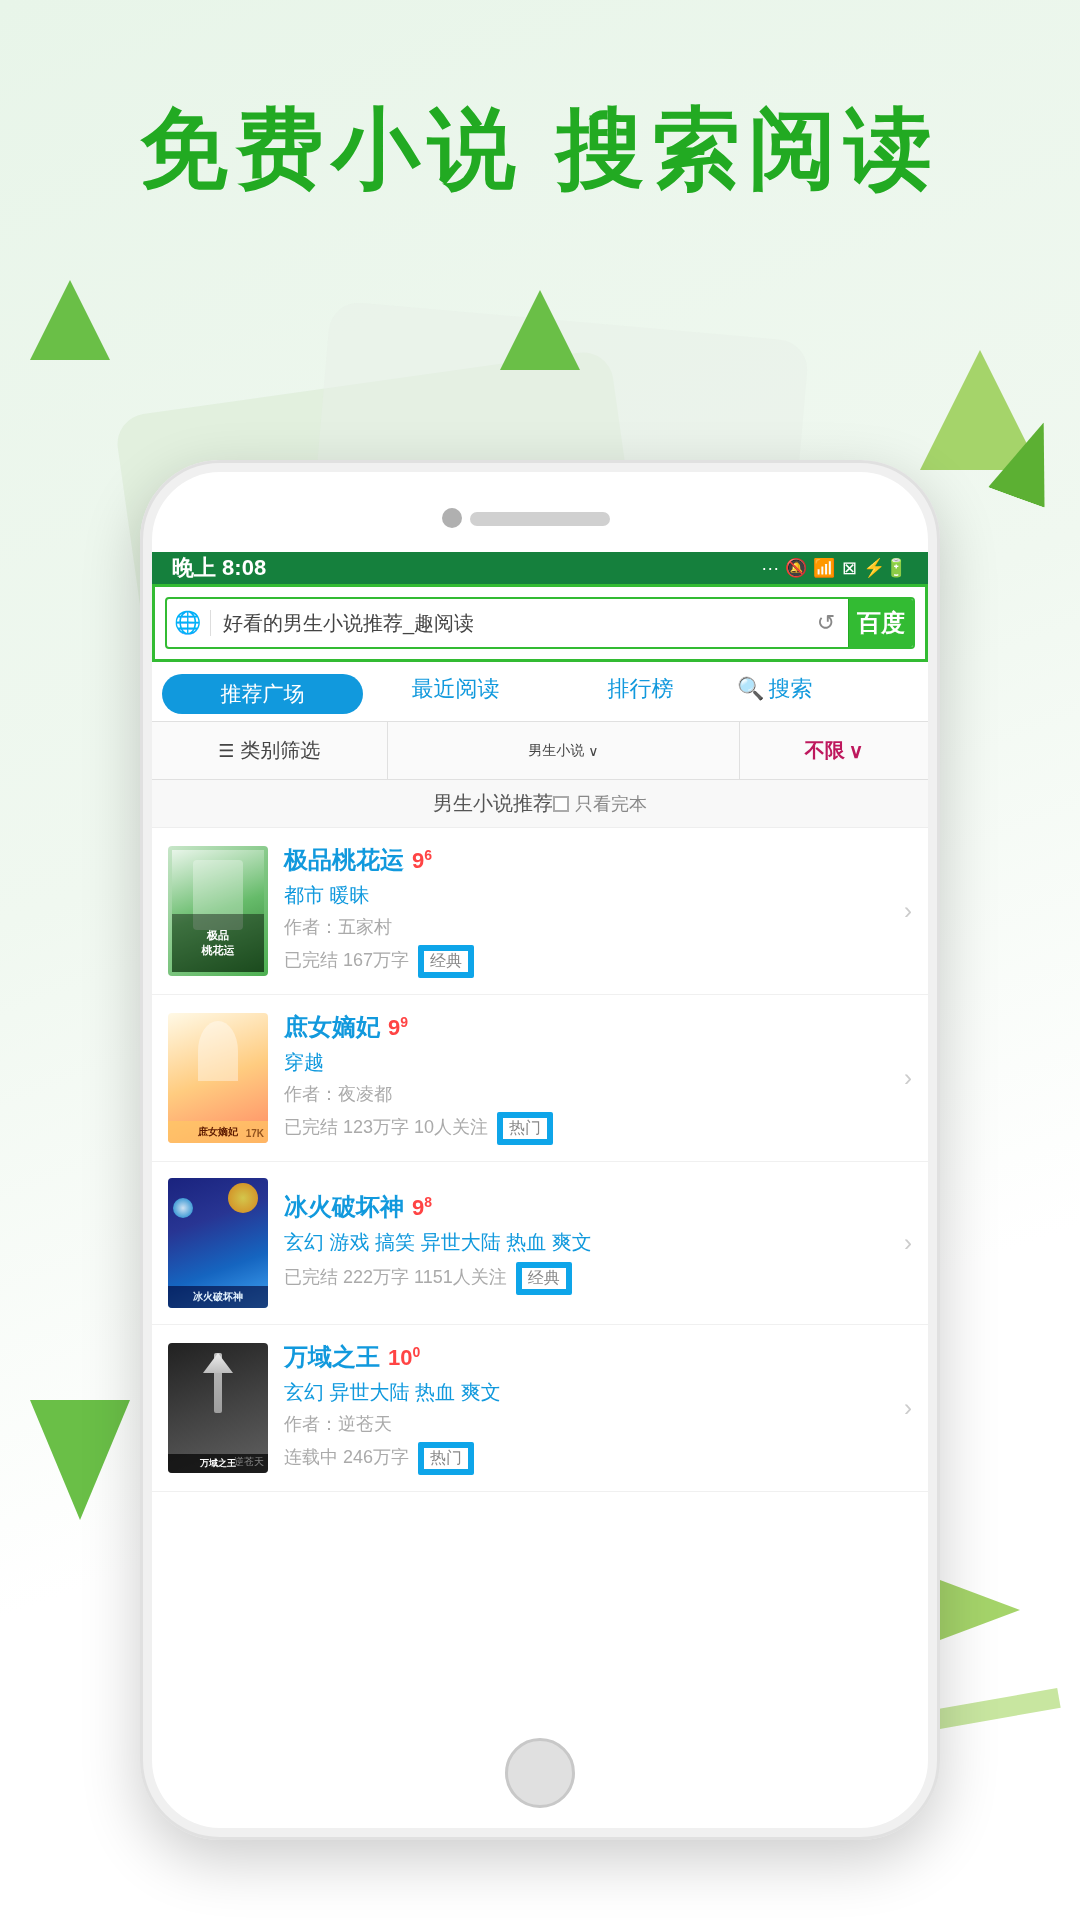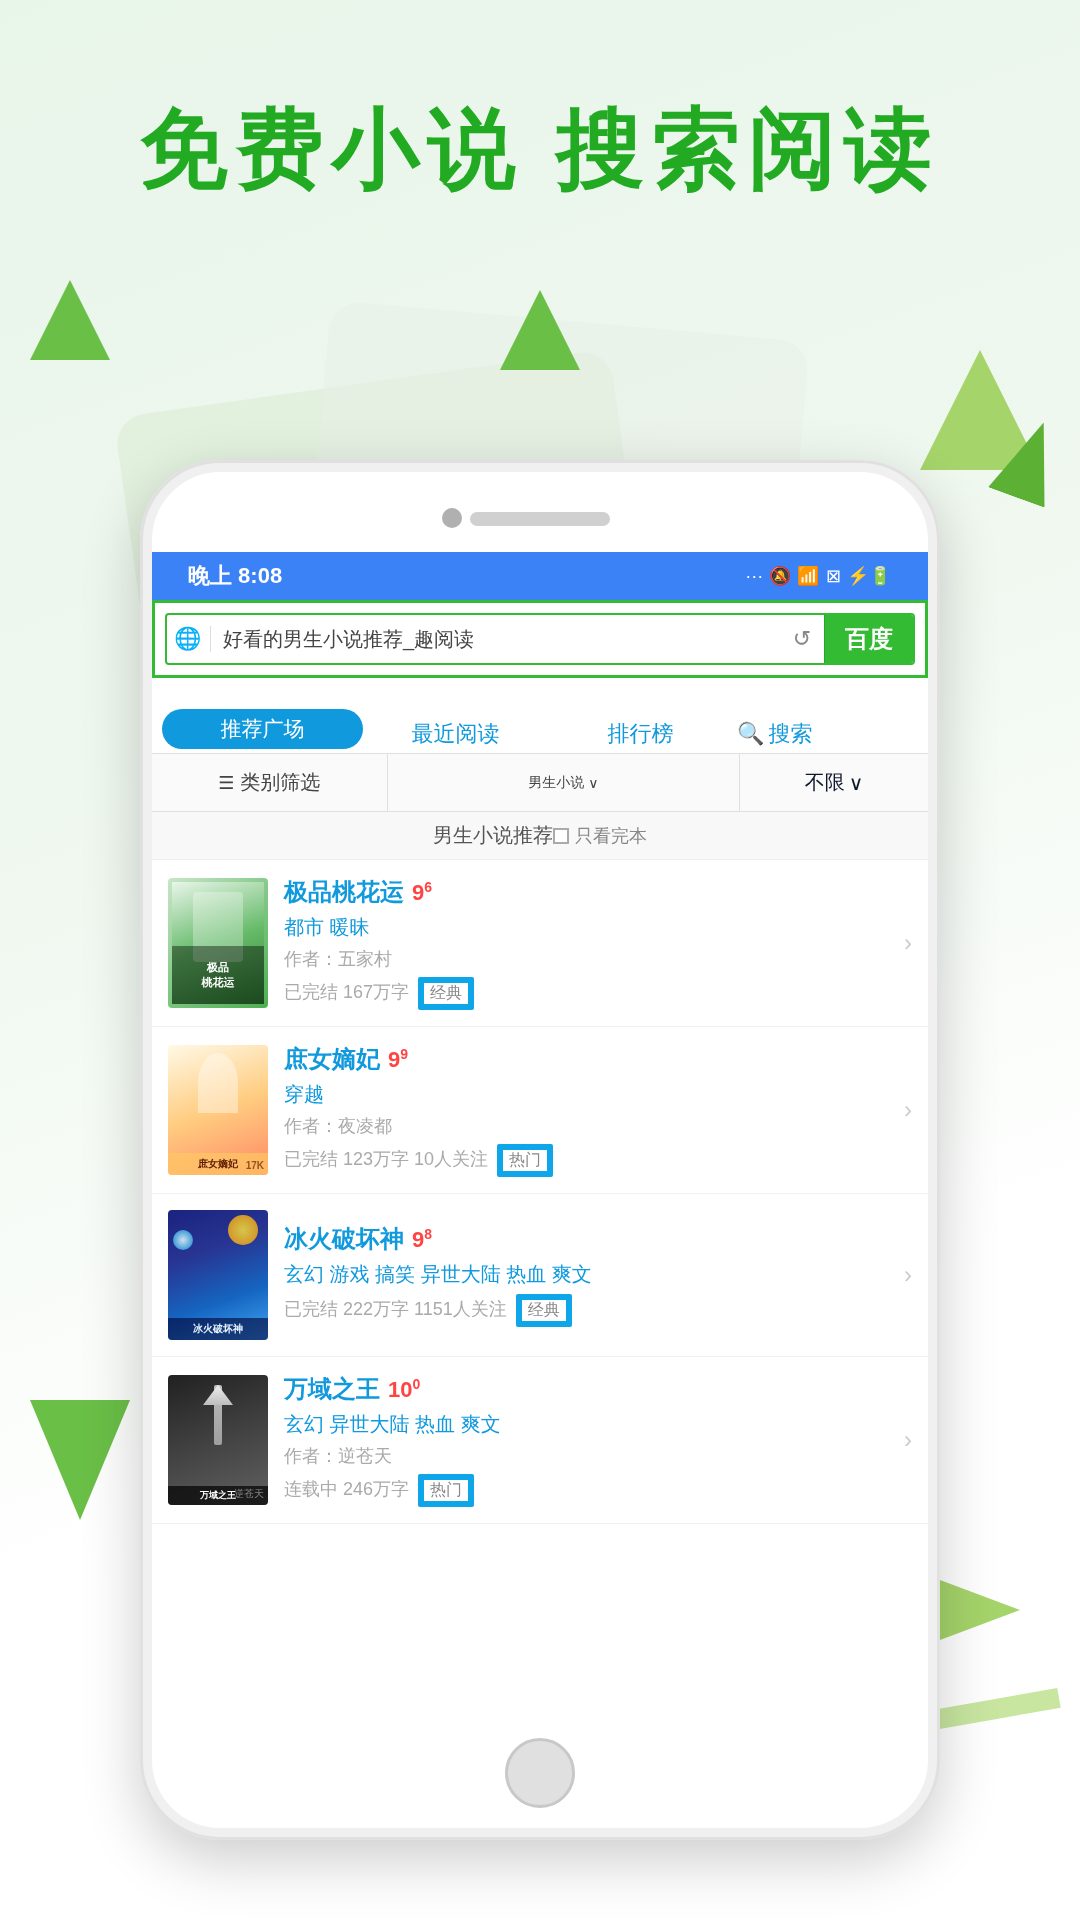--- a/index.html
+++ b/index.html
@@ -168,26 +168,26 @@
       position: absolute;
       top: 80px;
       left: 0; right: 0;
       bottom: 100px;
       background: #ffffff;
       overflow: hidden;
     }
 
     
     .status-bar {
-      background: #3b82f6;
-      height: 48px;
+      background: #15803d;
+      height: 32px;
       display: flex;
       align-items: center;
       justify-content: space-between;
-      padding: 0 36px;
+      padding: 0 20px;
       color: white;
       font-size: 22px;
     }
     .status-time { font-weight: bold; font-size: 22px; }
     .status-icons { display: flex; align-items: center; gap: 6px; font-size: 18px; }
 
     
     .search-bar-container {
       padding: 10px;
       background: #ffffff;
@@ -223,34 +223,34 @@
       width: 44px;
       text-align: center;
       font-size: 22px;
       color: #888;
     }
     .search-baidu-btn {
       background: #33bb33;
       color: white;
       font-size: 24px;
       font-weight: bold;
-      padding: 0 20px;
+      padding: 0 8px;
       height: 100%;
       display: flex;
       align-items: center;
       border-left: 1px solid #22aa22;
     }
 
     
     .tab-bar {
       display: flex;
-      align-items: flex-end;
+      align-items: flex-start;
       border-bottom: 1px solid #e0e0e0;
-      padding: 4px 10px;
-      height: 76px;
+      padding: 12px 10px;
+      height: 60px;
       background: #fff;
     }
     .tab-item {
       flex: 1;
       text-align: center;
       font-size: 22px;
       color: #1199dd;
       padding: 0 4px;
     }
     .tab-item.active {
@@ -298,22 +298,23 @@
       color: #444;
       height: 100%;
     }
     .filter-status {
       flex: 0.8;
       display: flex;
       align-items: center;
       justify-content: center;
       gap: 4px;
       font-size: 20px;
-      color: #0f172a;
+      color: #be185d;
       height: 100%;
+      font-weight: bold;
     }
     .filter-lines { font-size: 18px; }
 
     
     .section-header {
       display: flex;
       align-items: center;
       justify-content: center;
       padding: 10px 20px;
       background: #f8f8f8;

